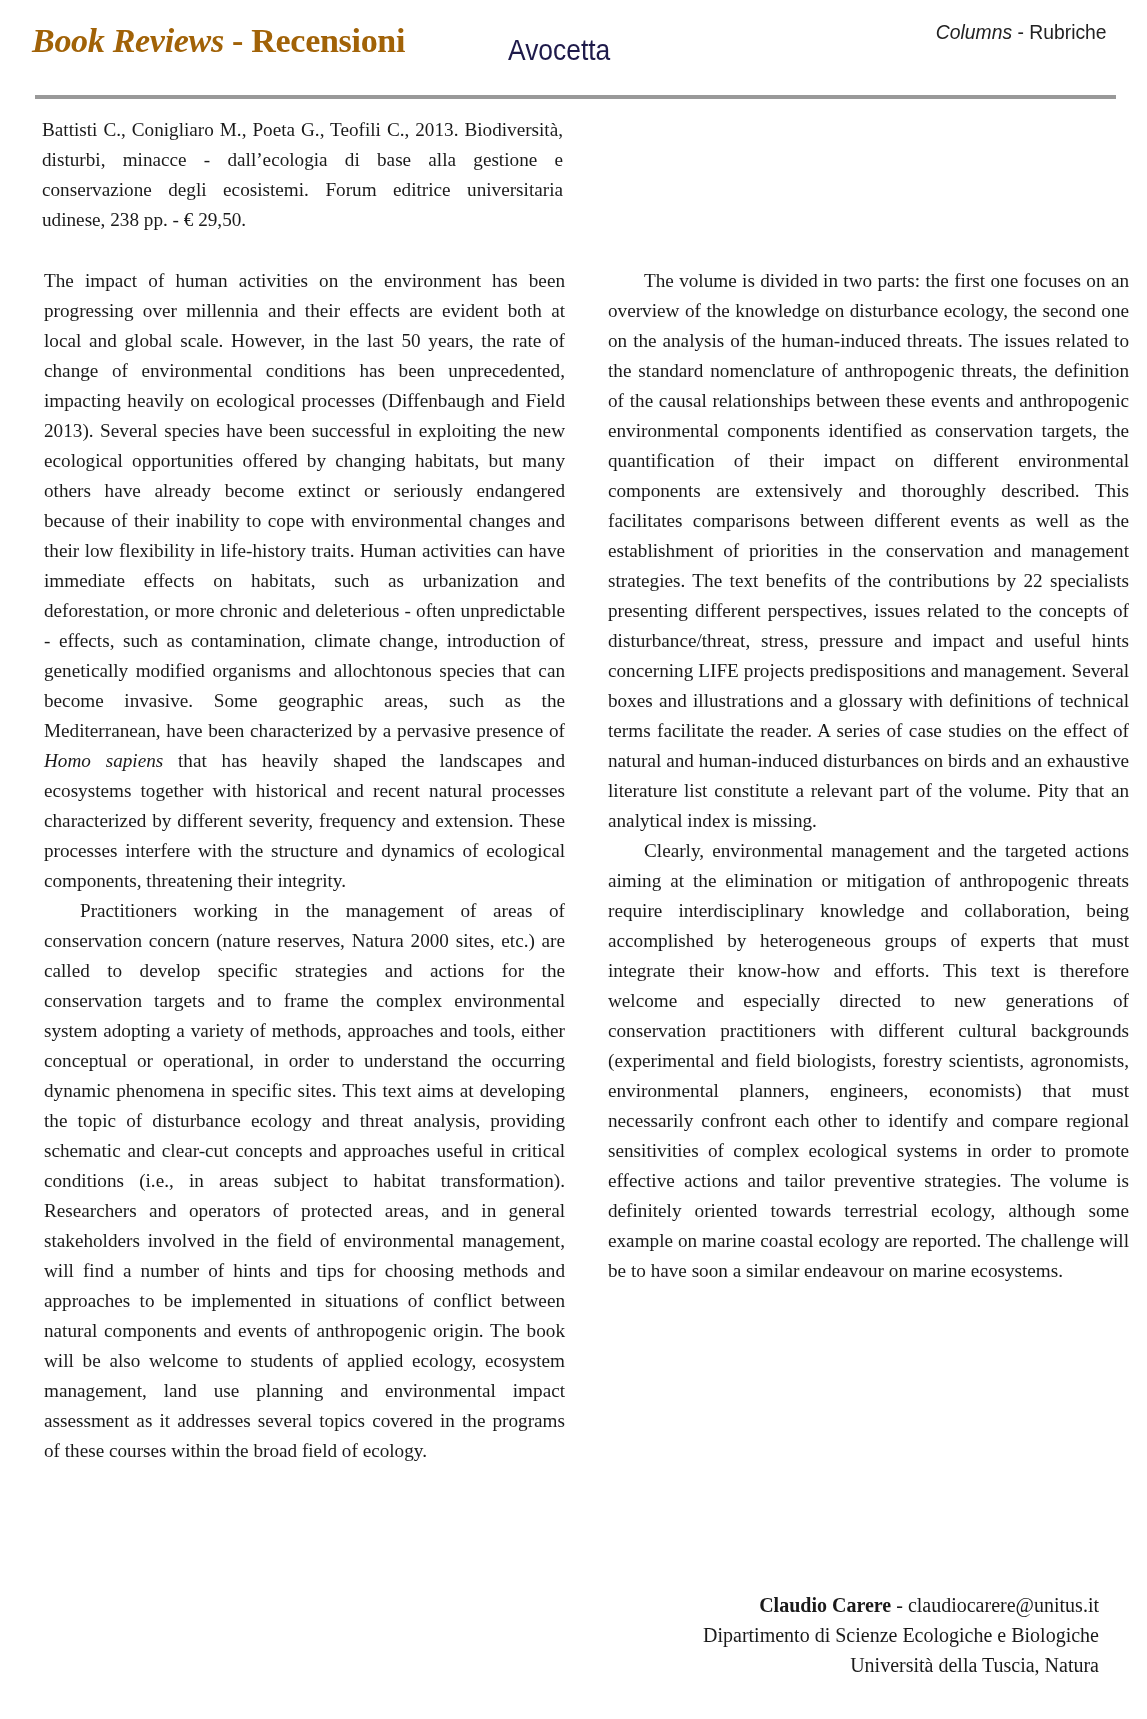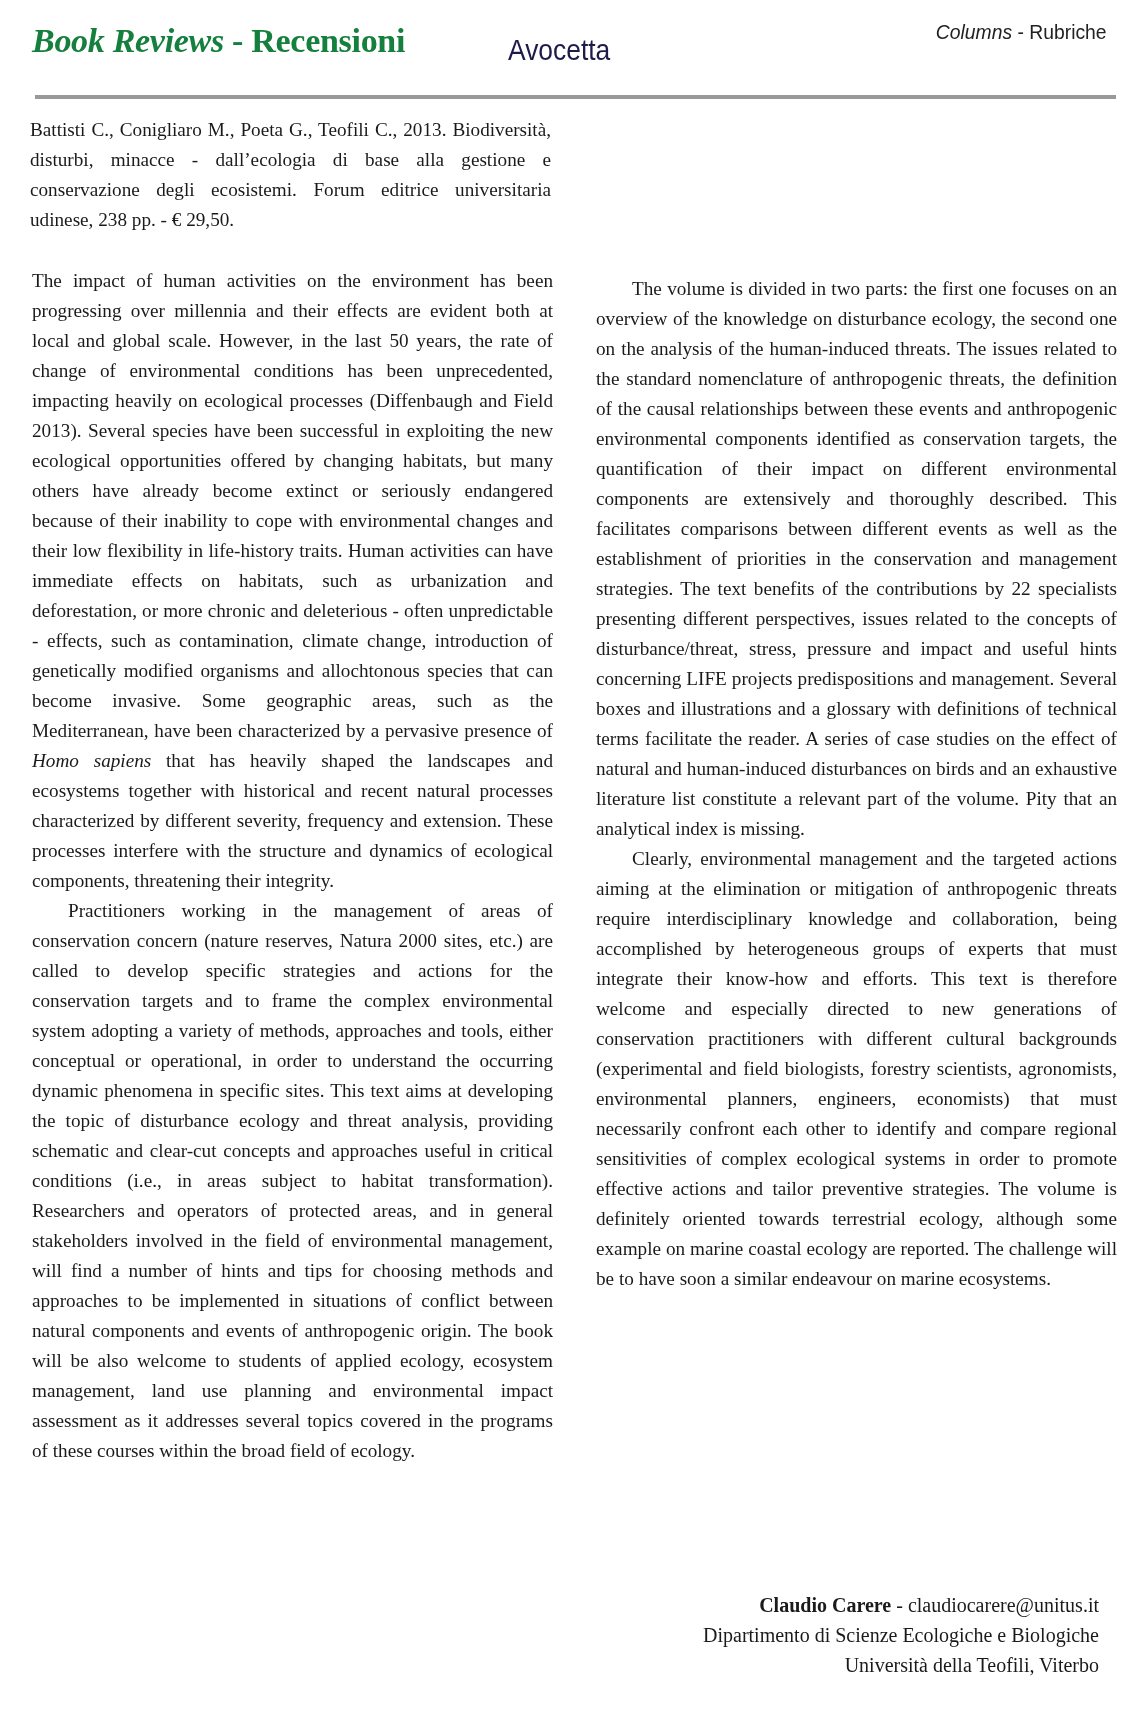--- a/index.html
+++ b/index.html
@@ -1,28 +1,28 @@
 <!DOCTYPE html>
 <html><head>
 <meta charset="utf-8">
 <style>
   html, body { margin: 0; padding: 0; background: #ffffff; }
   body { width: 1147px; height: 1719px; position: relative; overflow: hidden; color: #1a1a1a; }
-  .header-left { position: absolute; left: 32px; top: 22px; font-family: "Liberation Serif", serif; font-weight: bold; font-size: 34px; color: #15803d; white-space: nowrap; letter-spacing: -0.3px; }
+  .header-left { position: absolute; left: 32px; top: 22px; font-family: "Liberation Serif", serif; font-weight: bold; font-size: 34px; color: #a16207; white-space: nowrap; letter-spacing: -0.3px; }
   .header-left .it { font-style: italic; }
   .journal { position: absolute; left: 508px; top: 33px; font-family: "Liberation Sans", sans-serif; font-size: 30px; color: #1e1a4a; transform: scaleX(0.88); transform-origin: left; }
   .columns { position: absolute; right: 40px; top: 20px; font-family: "Liberation Sans", sans-serif; font-size: 21px; color: #222; transform: scaleX(0.92); transform-origin: right; }
   .columns .it { font-style: italic; }
   .rule { position: absolute; left: 35px; top: 95px; width: 1081px; height: 4px; background: #999999; }
-  .col { position: absolute; font-family: "Liberation Serif", serif; font-size: 19.2px; line-height: 30px; text-align: justify; color: #1a1a1a; }
+  .col { position: absolute; font-family: "Liberation Serif", serif; font-size: 19.2px; line-height: 30px; text-align: justify; color: #1a1a1a; margin-left: 12px; }
   .col p { margin: 0; }
   .col p.indent { text-indent: 36px; }
   .citation { left: 30px; top: 115px; width: 521px; }
   .left { left: 32px; top: 266px; width: 521px; hyphens: manual; }
-  .right { left: 596px; top: 274px; width: 521px; }
+  .right { left: 596px; top: 266px; width: 521px; }
   .sig { position: absolute; right: 48px; top: 1590px; text-align: right; font-family: "Liberation Serif", serif; font-size: 20px; line-height: 30px; color: #1a1a1a; }
   .sig .name { font-weight: bold; }
   .sig .email { }
 </style>
 </head>
 <body>
 
 <div class="header-left"><span class="it">Book Reviews</span><span> - </span><span>Recensioni</span></div>
 
 <div class="journal">Avocetta</div>
@@ -41,14 +41,14 @@
 </div>
 
 <div class="col right">
   <p class="indent">The volume is divided in two parts: the first one focuses on an overview of the knowledge on disturbance ecology, the second one on the analysis of the human-induced threats. The issues related to the standard nomenclature of anthropogenic threats, the definition of the causal relationships between these events and anthropogenic environmental components identified as conservation targets, the quantification of their impact on different environmental components are extensively and thoroughly described. This facilitates comparisons between different events as well as the establishment of priorities in the conservation and management strategies. The text benefits of the contributions by 22 specialists presenting different perspectives, issues related to the concepts of disturbance/threat, stress, pressure and impact and useful hints concerning LIFE projects predispositions and management. Several boxes and illustrations and a glossary with definitions of technical terms facilitate the reader. A series of case studies on the effect of natural and human-induced disturbances on birds and an exhaustive literature list constitute a relevant part of the volume. Pity that an analytical index is missing.</p>
   <p class="indent">Clearly, environmental management and the targeted actions aiming at the elimination or mitigation of anthropogenic threats require interdisciplinary knowledge and collaboration, being accomplished by heterogeneous groups of experts that must integrate their know-how and efforts. This text is therefore welcome and especially directed to new generations of conservation practitioners with different cultural backgrounds (experimental and field biologists, forestry scientists, agronomists, environmental planners, engineers, economists) that must necessarily confront each other to identify and compare regional sensitivities of complex ecological systems in order to promote effective actions and tailor preventive strategies. The volume is definitely oriented towards terrestrial ecology, although some example on marine coastal ecology are reported. The challenge will be to have soon a similar endeavour on marine ecosystems.</p>
 </div>
 
 <div class="sig">
   <div><span class="name">Claudio Carere</span><span> - </span><span class="email">claudiocarere@unitus.it</span></div>
   <div>Dipartimento di Scienze Ecologiche e Biologiche</div>
-  <div>Università della Teofili, Viterbo</div>
+  <div>Università della Tuscia, Natura</div>
 </div>
 
 </body></html>

